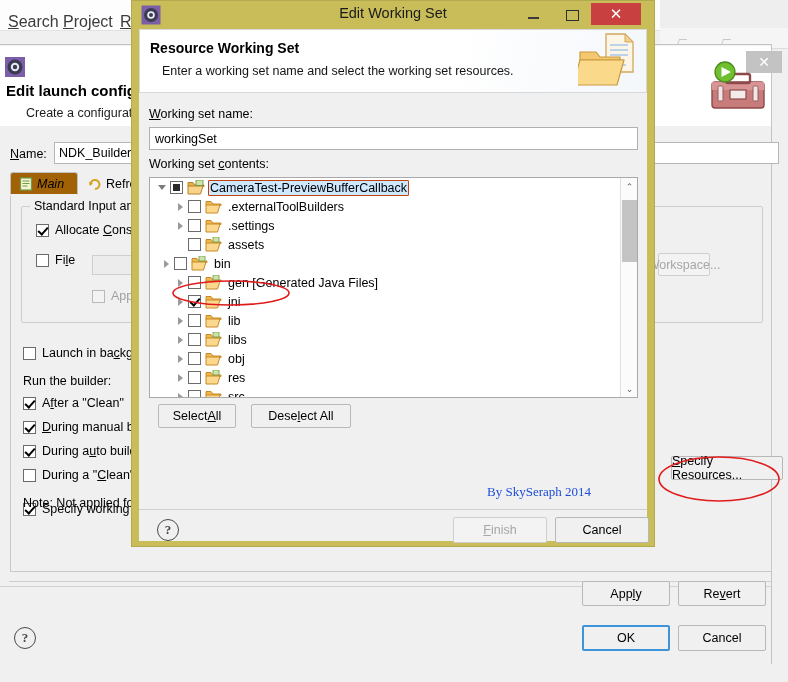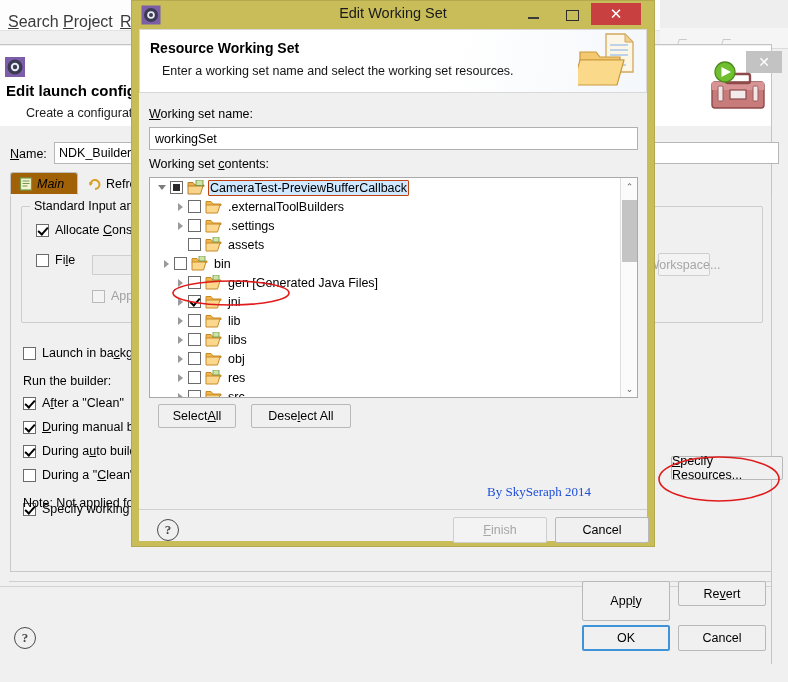--- a/index.html
+++ b/index.html
@@ -65,21 +65,21 @@
     display:flex;align-items:center;justify-content:center;border-radius:2px;}
   .btn.disabled{color:#a6a6a6;border-color:#cfcfcf;background:#f3f3f3;}
   .btn.default{border:2px solid #3f93d8;}
 
   #run-label{position:absolute;left:12px;top:178px;font-size:12.5px;}
   #note-label{position:absolute;left:12px;top:300px;font-size:12.5px;}
 
   #spec-res-btn{position:absolute;left:660px;top:260px;width:112px;height:24px;}
 
   #ld-footer{position:absolute;left:1px;top:541px;width:773px;height:78px;background:#f0f0f0;border-top:1px solid #d2d2d2;}
-  #apply-btn{position:absolute;left:584px;top:-6px;width:88px;height:40px;}
+  #apply-btn{position:absolute;left:584px;top:-6px;width:88px;height:25px;}
   #revert-btn{position:absolute;left:680px;top:-6px;width:88px;height:25px;}
   #help-ld{position:absolute;left:16px;top:40px;width:22px;height:22px;}
   #ok-btn{position:absolute;left:584px;top:38px;width:88px;height:26px;}
   #cancel-ld-btn{position:absolute;left:680px;top:38px;width:88px;height:26px;}
 
   
   #ld-hr{position:absolute;left:12px;top:536px;width:762px;height:1px;background:#cfcfcf;}
 
   .helpicon{border:1.6px solid #4a4a4a;border-radius:50%;width:100%;height:100%;box-sizing:border-box;
     display:flex;align-items:center;justify-content:center;font-size:13px;font-weight:bold;color:#4a4a4a;font-family:"Liberation Serif",serif;}

